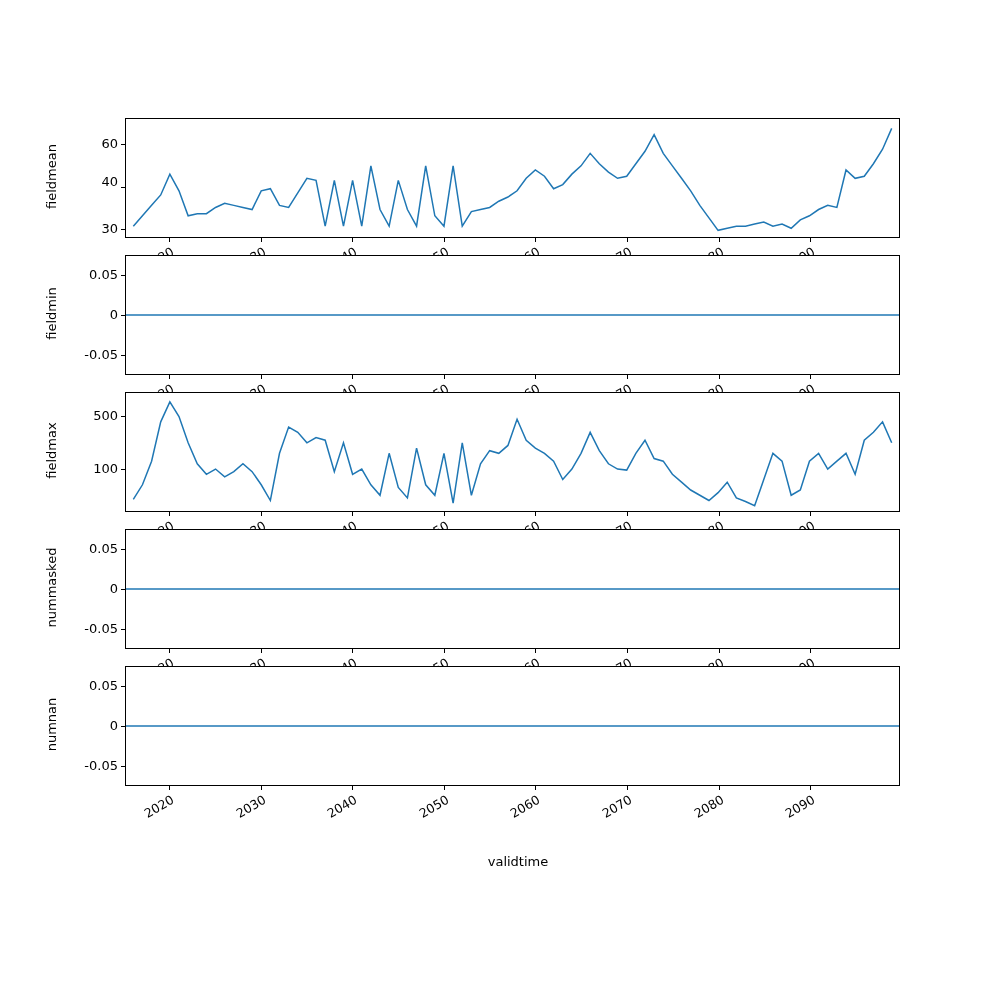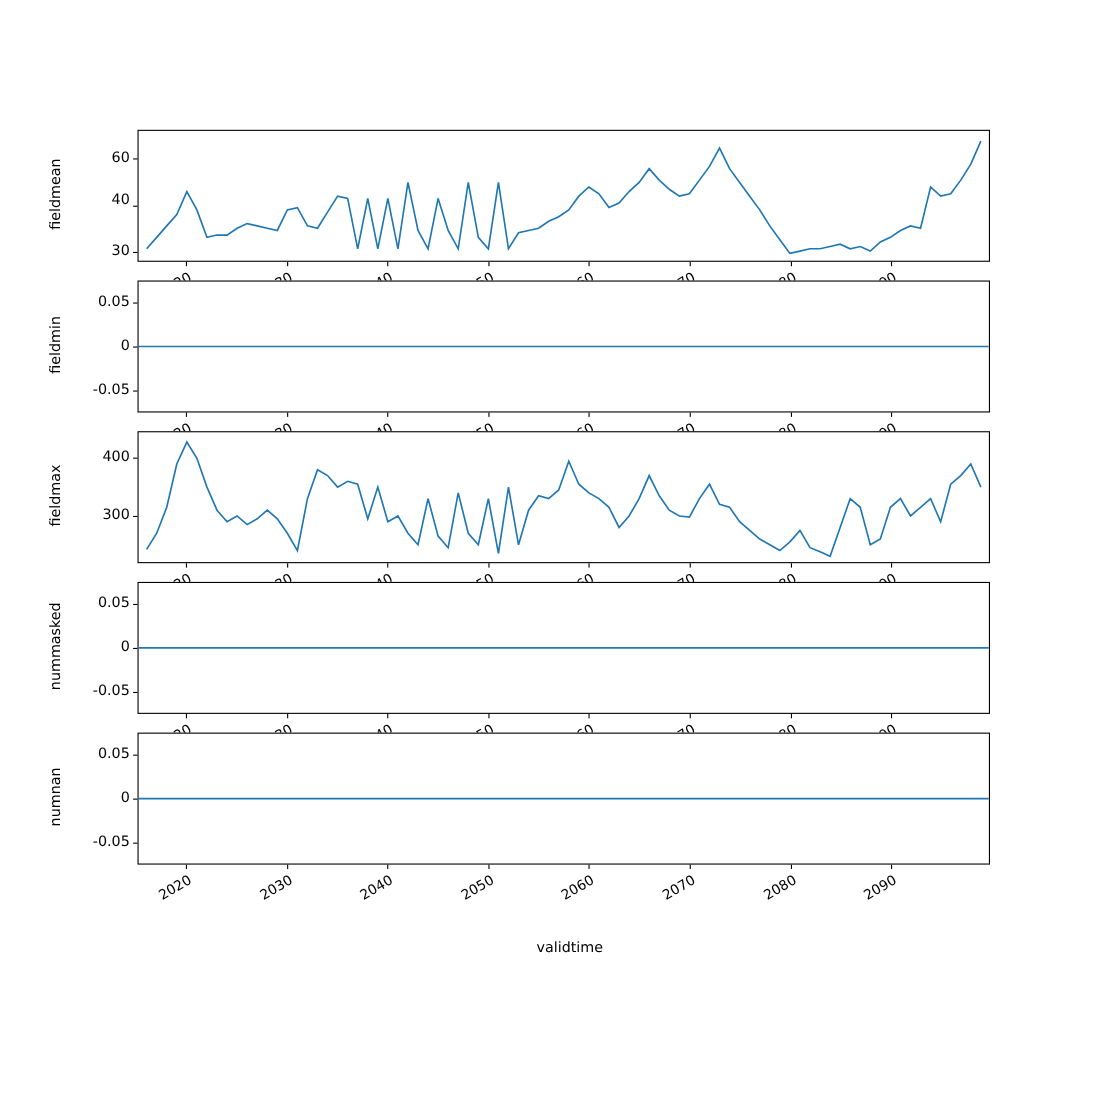--- a/index.html
+++ b/index.html
@@ -143,23 +143,23 @@
       <div class="xtick" style="left: 591.009px; top: 381px; width: 36px; text-align: right;">2070</div>
       <div class="xtickmark" style="left: 718.617px; top: 375px;"></div>
       <div class="xtick" style="left: 682.617px; top: 381px; width: 36px; text-align: right;">2080</div>
       <div class="xtickmark" style="left: 810.225px; top: 375px;"></div>
       <div class="xtick" style="left: 774.225px; top: 381px; width: 36px; text-align: right;">2090</div>
       <div class="panel" style="left: 125px; top: 392px; width: 775px; height: 120px;">
         <svg viewBox="0 0 775 120" preserveAspectRatio="none">
           <polyline points="7.33,108.27 16.49,93.33 25.65,69.33 34.81,29.33 43.97,9.07 53.13,24.00 62.29,50.67 71.45,72.00 80.61,82.67 89.78,77.33 98.94,85.33 108.10,80.00 117.26,72.00 126.42,80.00 135.58,93.33 144.74,109.33 153.90,61.33 163.06,34.67 172.22,40.00 181.38,50.67 190.54,45.33 199.70,48.00 208.87,80.00 218.03,50.67 227.19,82.67 236.35,77.33 245.51,93.33 254.67,104.00 263.83,61.33 272.99,96.00 282.15,106.67 291.31,56.00 300.47,93.33 309.63,104.00 318.79,61.33 327.96,112.00 337.12,50.67 346.28,104.00 355.44,72.00 364.60,58.67 373.76,61.33 382.92,53.33 392.08,26.67 401.24,48.00 410.40,56.00 419.56,61.33 428.72,69.33 437.88,88.00 447.04,77.33 456.21,61.33 465.37,40.00 474.53,58.67 483.69,72.00 492.85,77.33 502.01,78.40 511.17,61.33 520.33,48.00 529.49,66.67 538.65,69.33 547.81,82.67 556.97,90.67 566.13,98.67 575.30,104.00 584.46,109.33 593.62,101.33 602.78,90.67 611.94,106.67 621.10,110.40 630.26,114.67 639.42,88.00 648.58,61.33 657.74,69.33 666.90,104.00 676.06,98.67 685.22,69.33 694.39,61.33 703.55,77.33 712.71,69.33 721.87,61.33 731.03,82.67 740.19,48.00 749.35,40.00 758.51,29.33 767.67,50.67" fill="none" stroke="#1f77b4" stroke-width="1.5" vector-effect="non-scaling-stroke"></polyline>
         </svg>
       </div>
-      <div class="ytick" style="left: 63px; top: 461.333px; width: 55px;">300</div>
+      <div class="ytick" style="left: 63px; top: 461.333px; width: 55px;">100</div>
       <div class="ytickmark" style="left: 121px; top: 469.333px;"></div>
-      <div class="ytick" style="left: 63px; top: 408px; width: 55px;">400</div>
+      <div class="ytick" style="left: 63px; top: 408px; width: 55px;">500</div>
       <div class="ytickmark" style="left: 121px; top: 416px;"></div>
       <div class="ylabel" style="width: 160px; left: -29px; top: 443px;">fieldmax</div>
       <div class="xtickmark" style="left: 168.972px; top: 512px;"></div>
       <div class="xtick" style="left: 132.972px; top: 518px; width: 36px; text-align: right;">2020</div>
       <div class="xtickmark" style="left: 260.579px; top: 512px;"></div>
       <div class="xtick" style="left: 224.579px; top: 518px; width: 36px; text-align: right;">2030</div>
       <div class="xtickmark" style="left: 352.187px; top: 512px;"></div>
       <div class="xtick" style="left: 316.187px; top: 518px; width: 36px; text-align: right;">2040</div>
       <div class="xtickmark" style="left: 443.794px; top: 512px;"></div>
       <div class="xtick" style="left: 407.794px; top: 518px; width: 36px; text-align: right;">2050</div>

